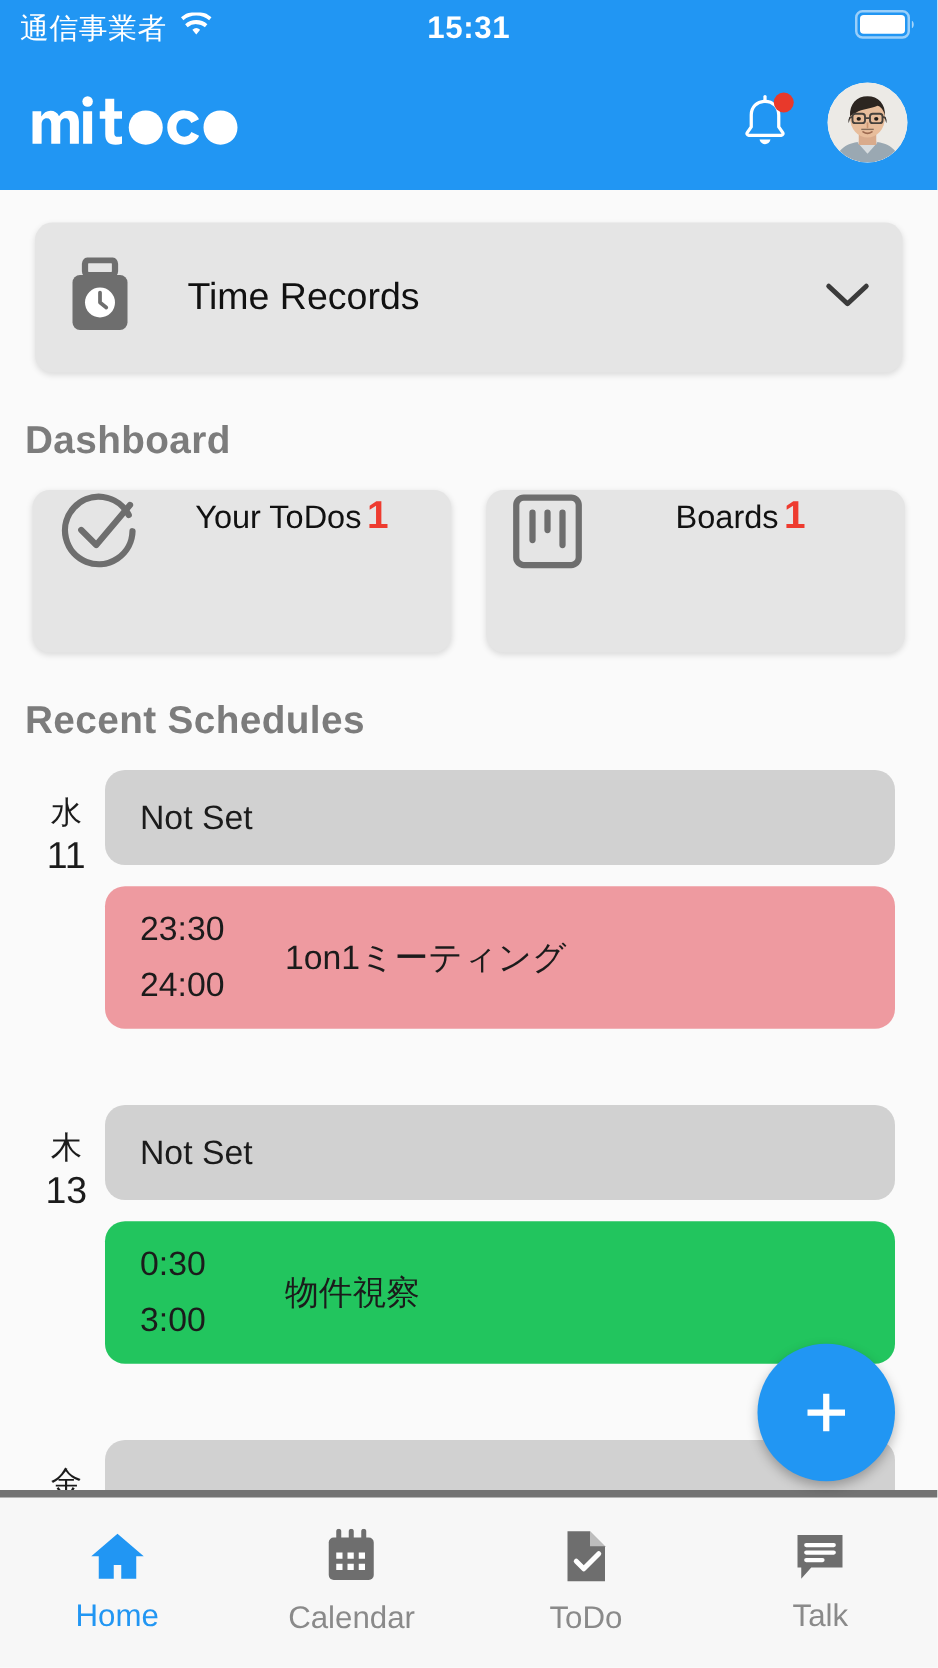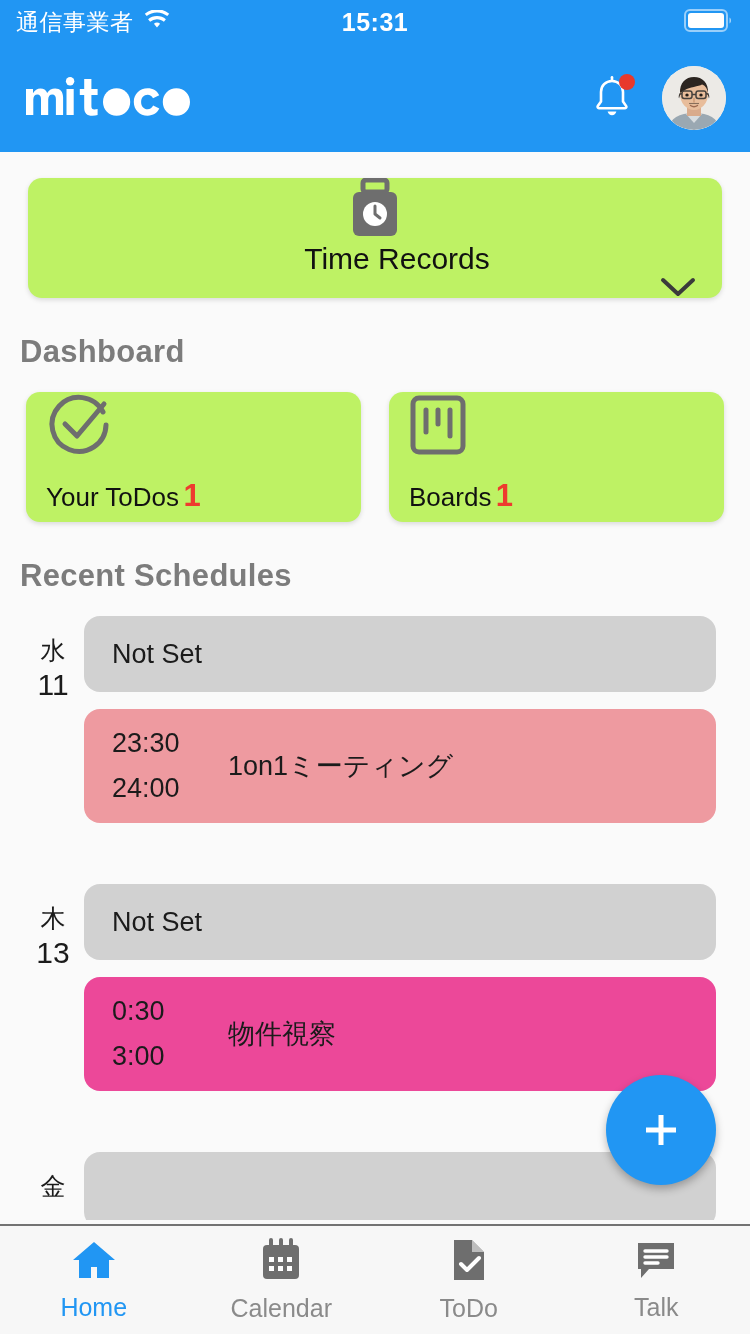--- a/index.html
+++ b/index.html
@@ -48,23 +48,22 @@
     display:block; position:relative;
   }
 
   
   .content{
     position:absolute; top:152px; left:0; right:0; bottom:114px;
     overflow:hidden; background:#fafafa;
   }
 
   .card{
-    background:#bef264; border-radius:14px;
+    background:#e5e5e5; border-radius:14px;
     box-shadow:0 2px 5px rgba(0,0,0,.13);
-    flex-direction:column;
   }
 
   .timerecords{
     margin:26px 28px 0 28px; height:120px;
     display:flex; align-items:center; padding:0 26px;
     position:relative;
   }
   .tr-title{
     font-size:30px; color:#111; margin-left:44px;
     font-weight:400;
@@ -118,22 +117,22 @@
   .fab{
     position:absolute; right:34px; bottom:149px;
     width:110px; height:110px; border-radius:50%;
     background:#2196f3; box-shadow:0 4px 9px rgba(0,0,0,.28);
     display:flex; align-items:center; justify-content:center;
     z-index:5;
   }
 
   
   .tabbar{
-    position:absolute; bottom:0; left:0; right:0; height:110px;
-    background:#f7f7f7; border-top:2px solid #737373;
+    position:absolute; bottom:0; left:0; right:0; height:142px;
+    background:#f7f7f7; border-top:6px solid #737373;
     display:flex; align-items:center;
   }
   .tab{
     flex:1; display:flex; flex-direction:column;
     align-items:center; justify-content:center; gap:8px;
   }
   .tab-label{ font-size:25px; color:#8a8a8a; }
   .tab.active .tab-label{ color:#2196f3; }
 </style>
 </head>
@@ -307,21 +306,21 @@
 
     <div class="day-group">
       <div class="day-col">
         <div class="day-dow">木</div>
         <div class="day-num">13</div>
       </div>
       <div class="day-events">
         <div class="event notset">
           <span class="ev-notset-label">Not Set</span>
         </div>
-        <div class="event timed" style="background:#ec4899;">
+        <div class="event timed" style="background:#22c55e;">
           <span class="ev-times">
             <span>0:30</span><br>
             <span>3:00</span>
           </span>
           <span class="ev-title">物件視察</span>
         </div>
       </div>
     </div>
 
     <div style="height:44px"></div>

